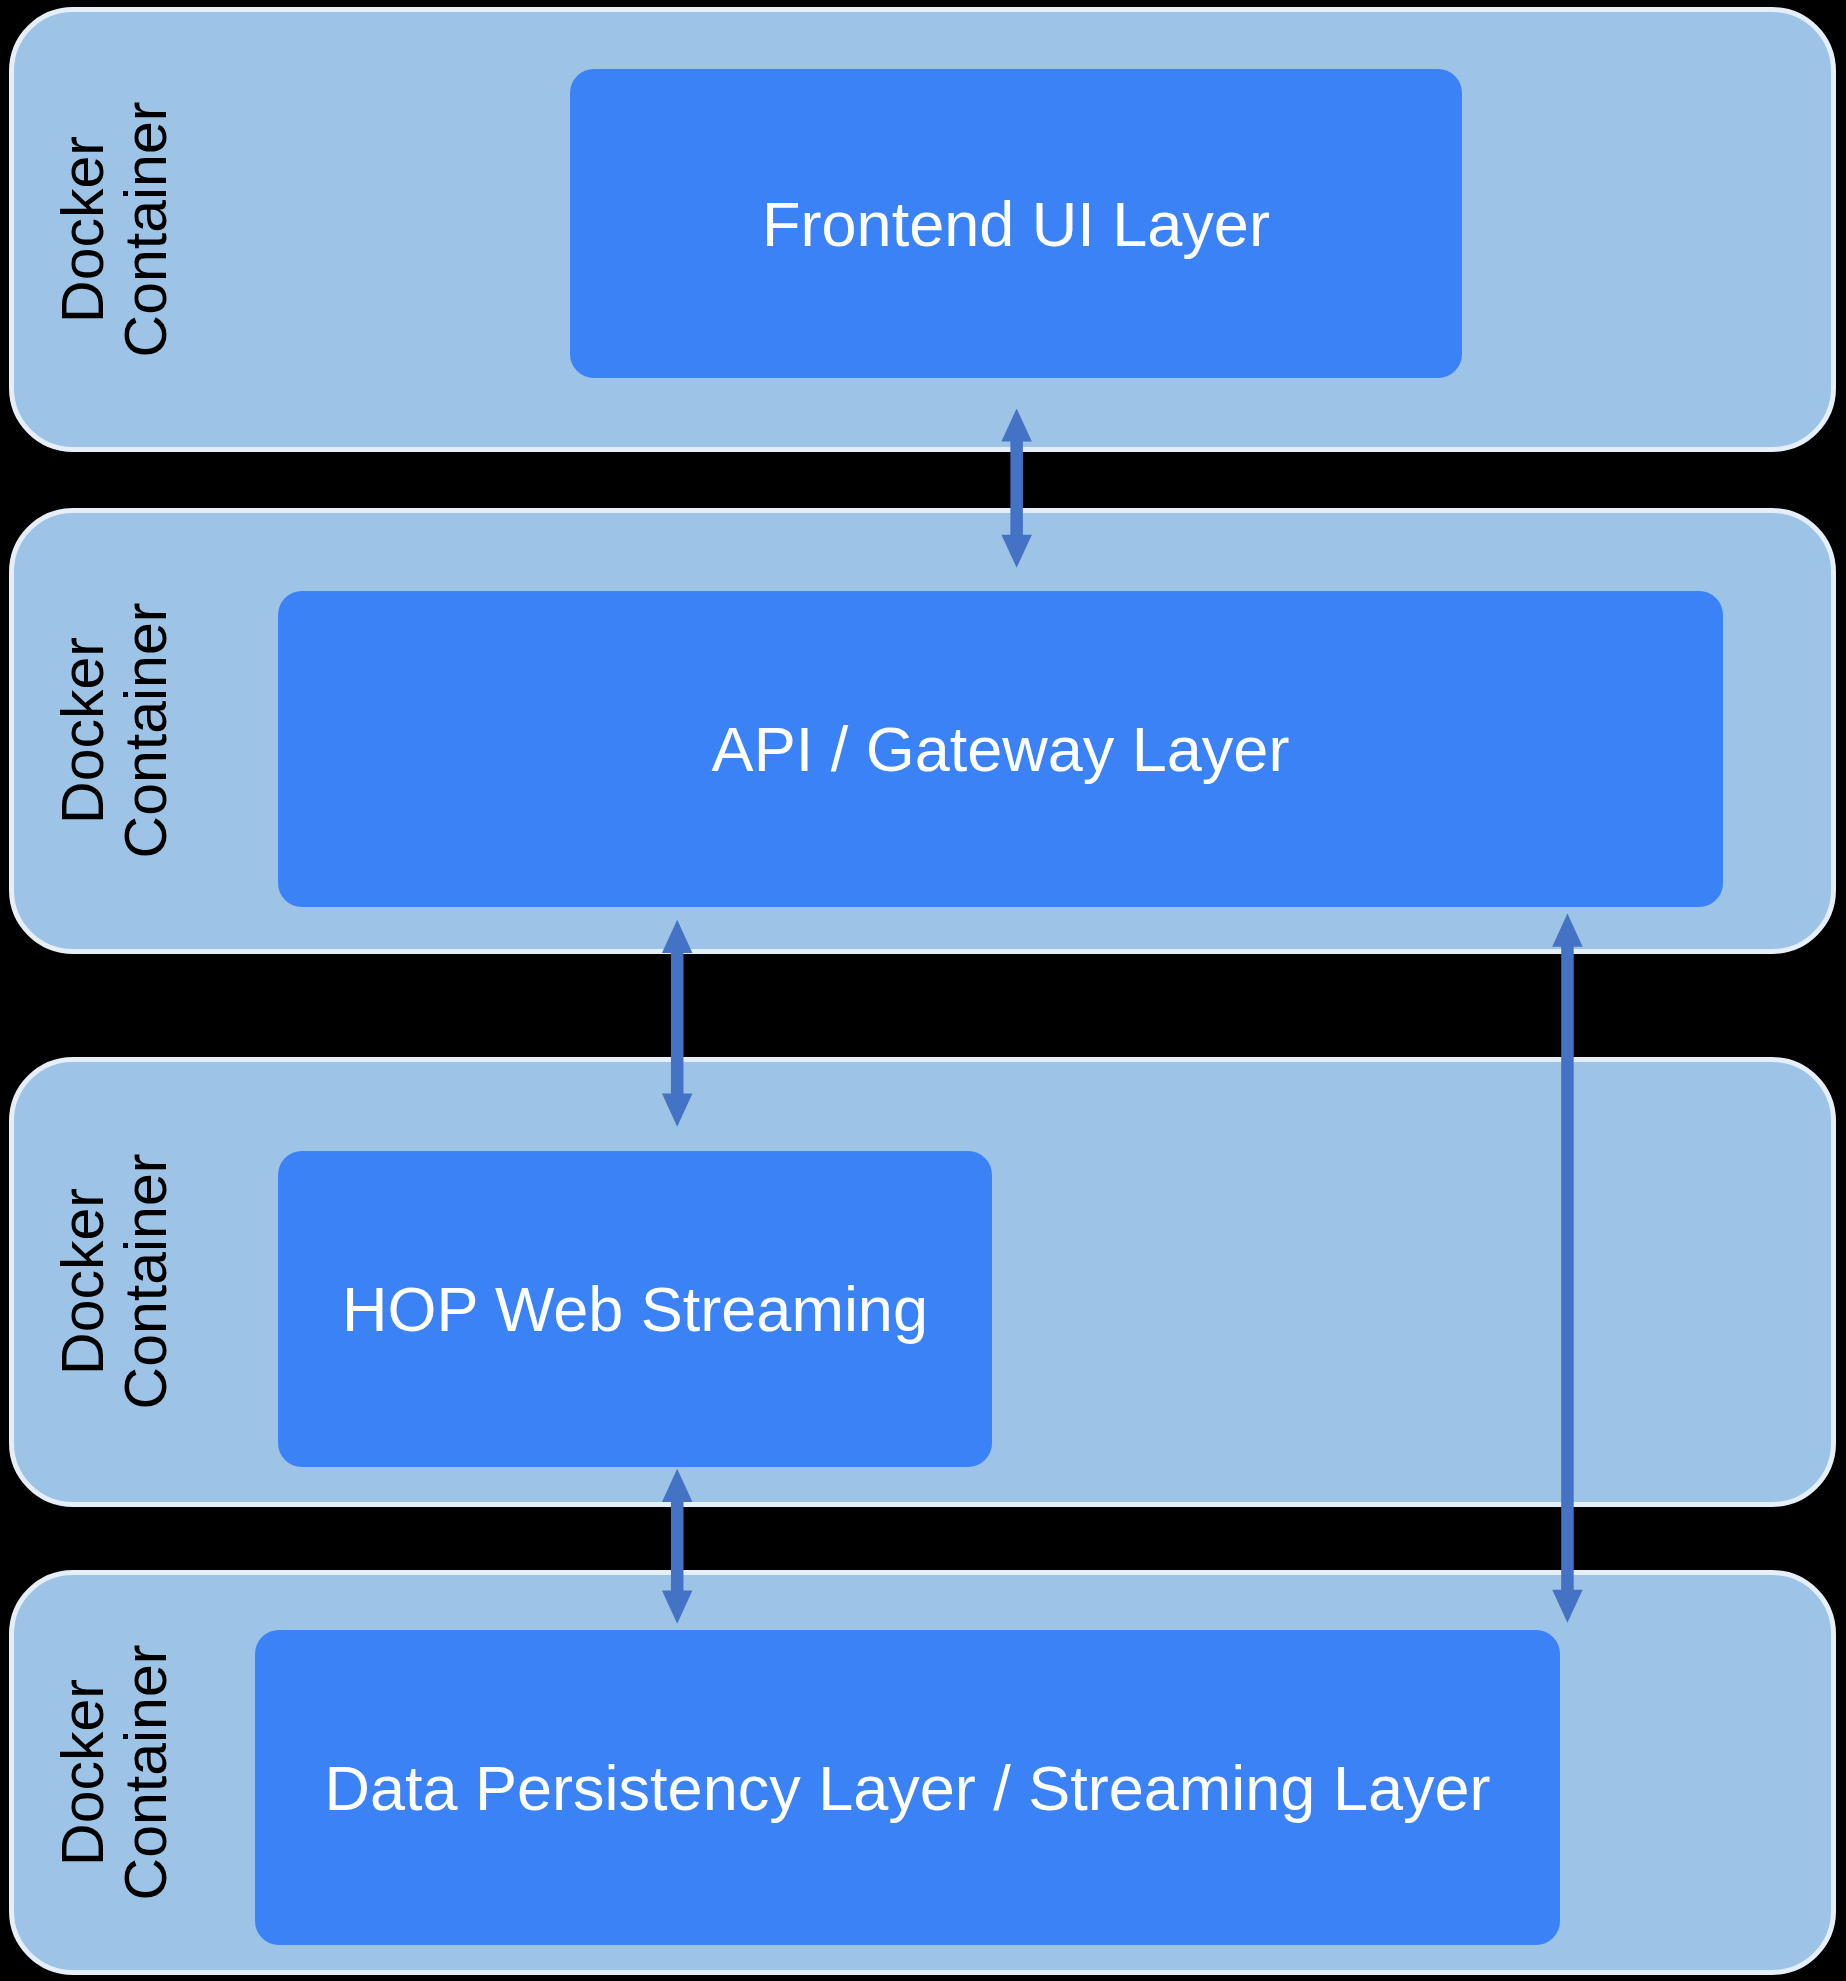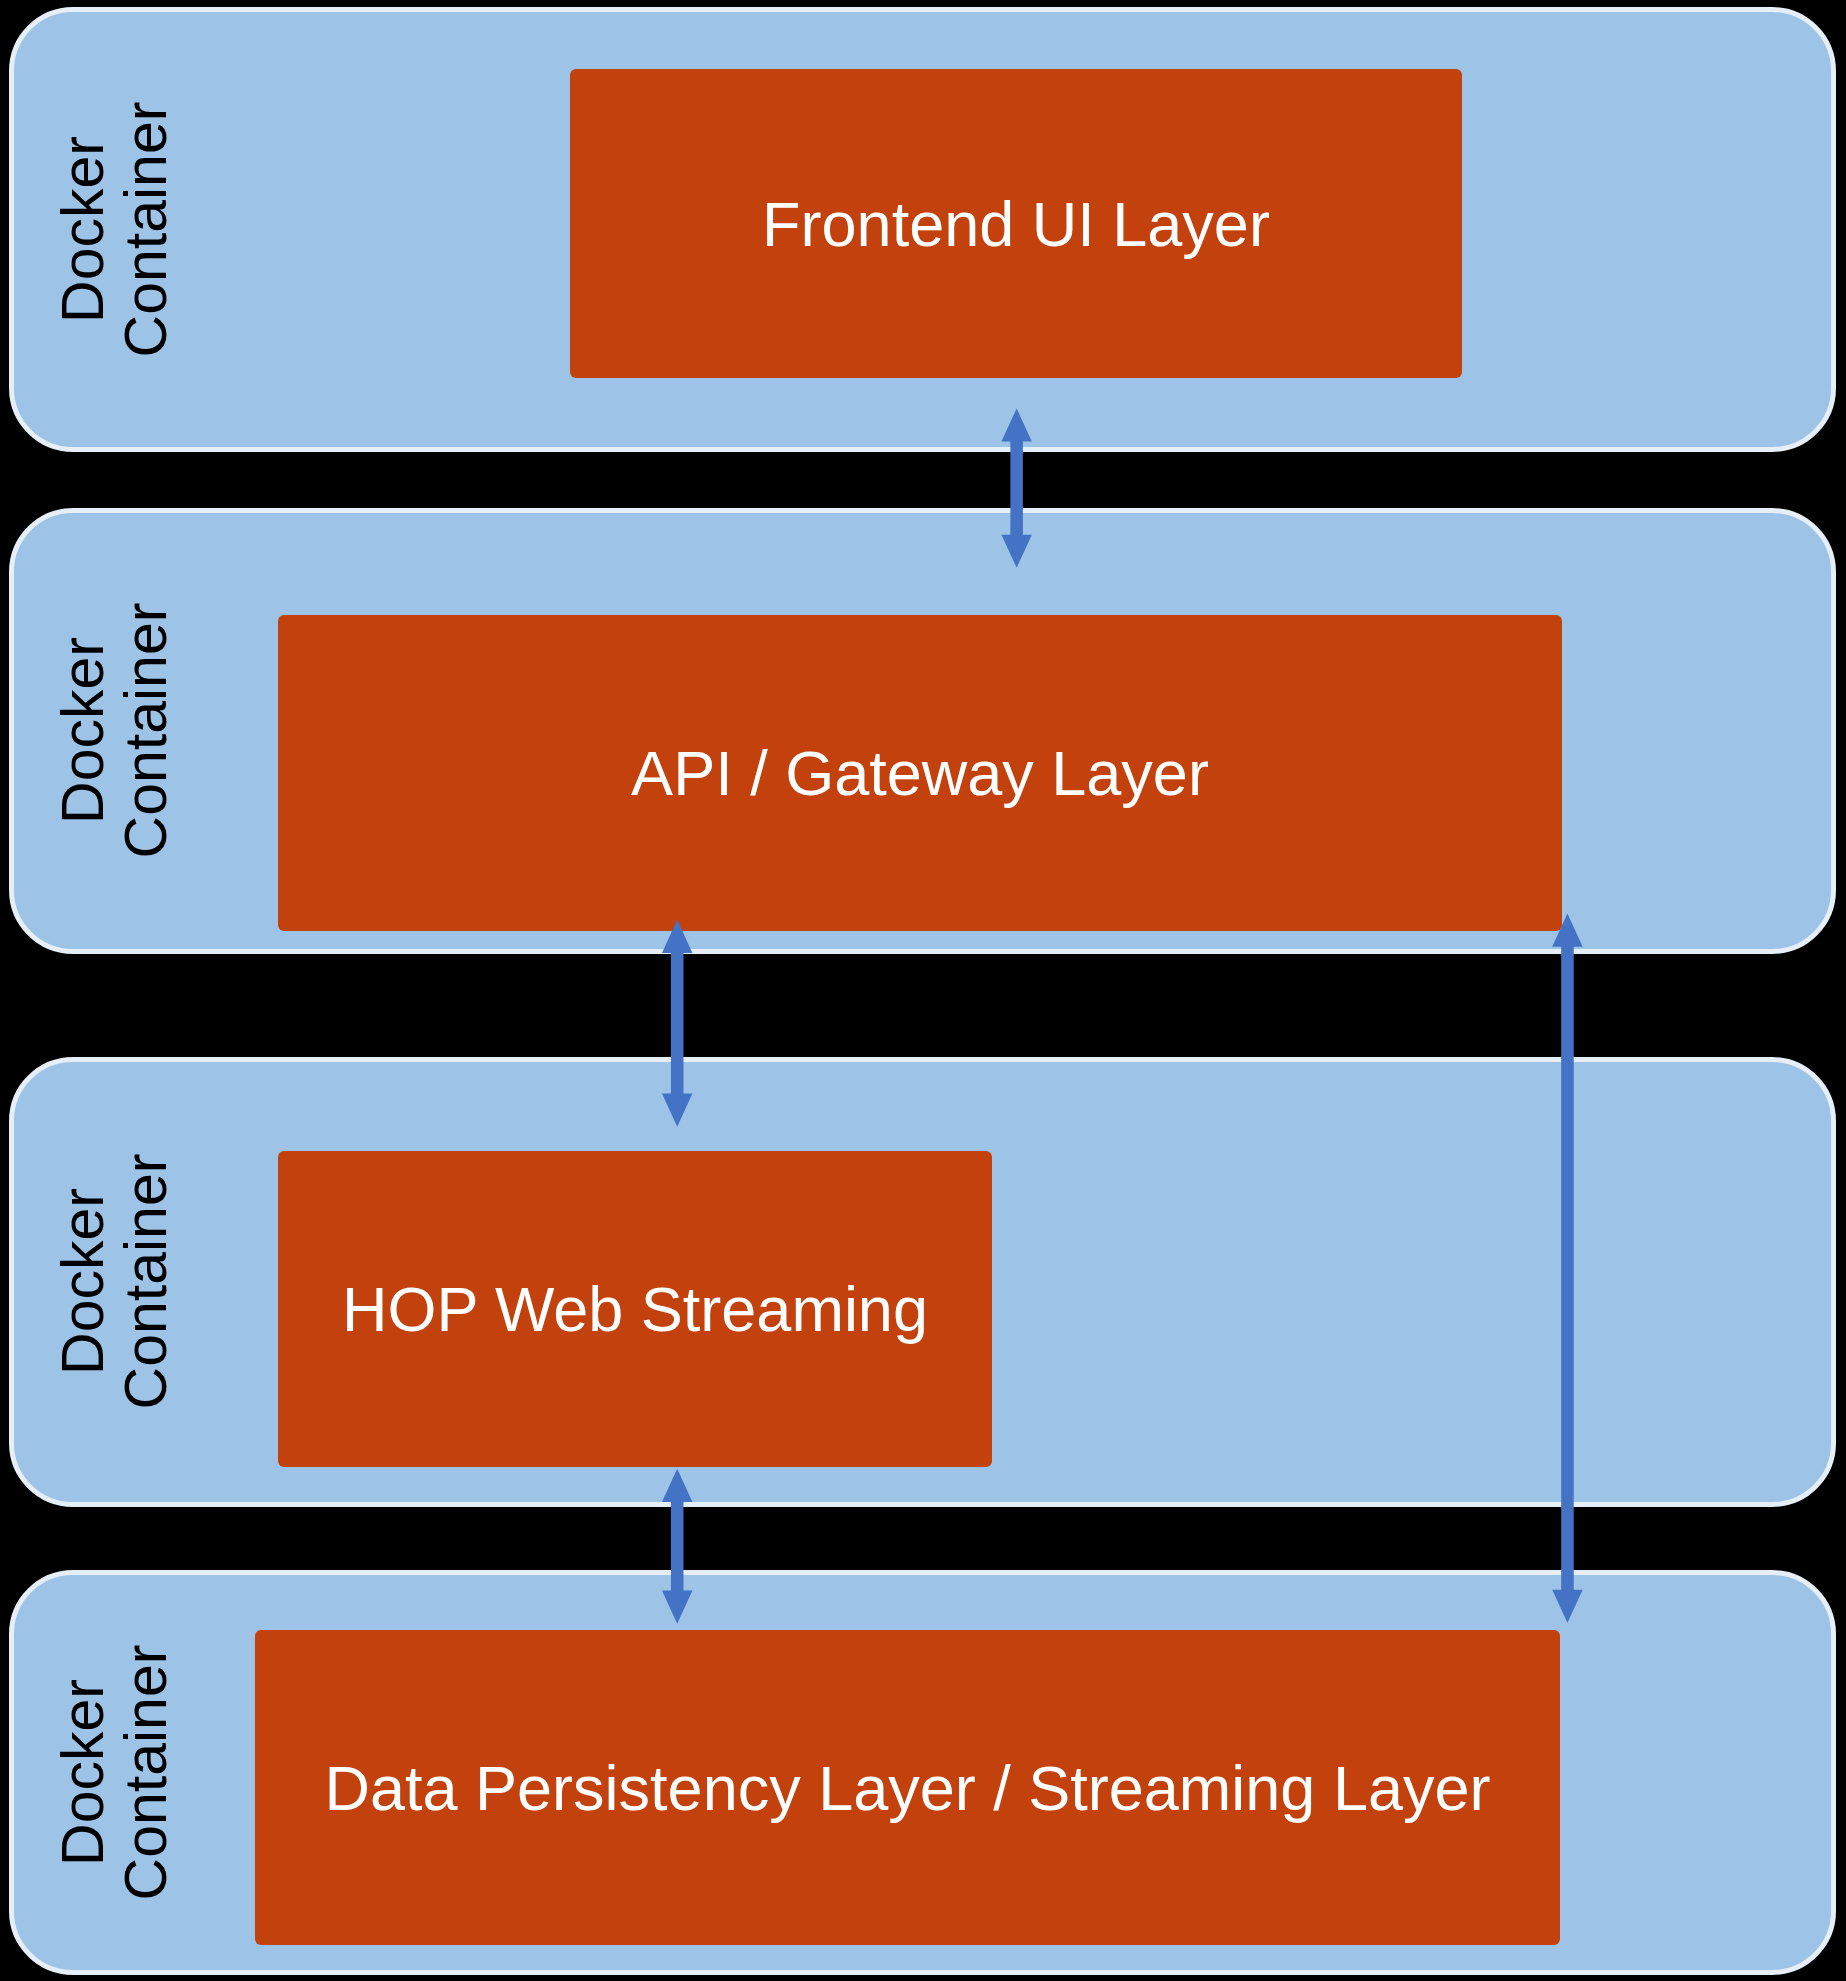--- a/index.html
+++ b/index.html
@@ -37,30 +37,30 @@
     white-space:pre-line;
     text-align:center;
     color:#000;
     font-size:59px;
     line-height:1.06;
     letter-spacing:0px;
   }
   .layer-box{
     position:absolute;
     box-sizing:border-box;
-    background:#c2410c;
-    border-radius:6px;
+    background:#3b82f6;
+    border-radius:24px;
     display:flex;
     align-items:center;
     justify-content:center;
     color:#FFFFFF;
     font-size:63px;
   }
   .box-frontend{left:570px;top:69px;width:892px;height:309px;}
-  .box-api{left:278px;top:591px;width:1284px;height:316px;margin-top:24px;}
+  .box-api{left:278px;top:591px;width:1445px;height:316px;}
   .box-hop{left:278px;top:1151px;width:714px;height:316px;}
   .box-data{left:255px;top:1630px;width:1305px;height:315px;}
   .arrow-overlay{
     position:absolute;
     left:0;top:0;
     width:1847px;
     height:1982px;
     pointer-events:none;
   }
   .arrow line{stroke:#4472C4;stroke-width:14px;}

